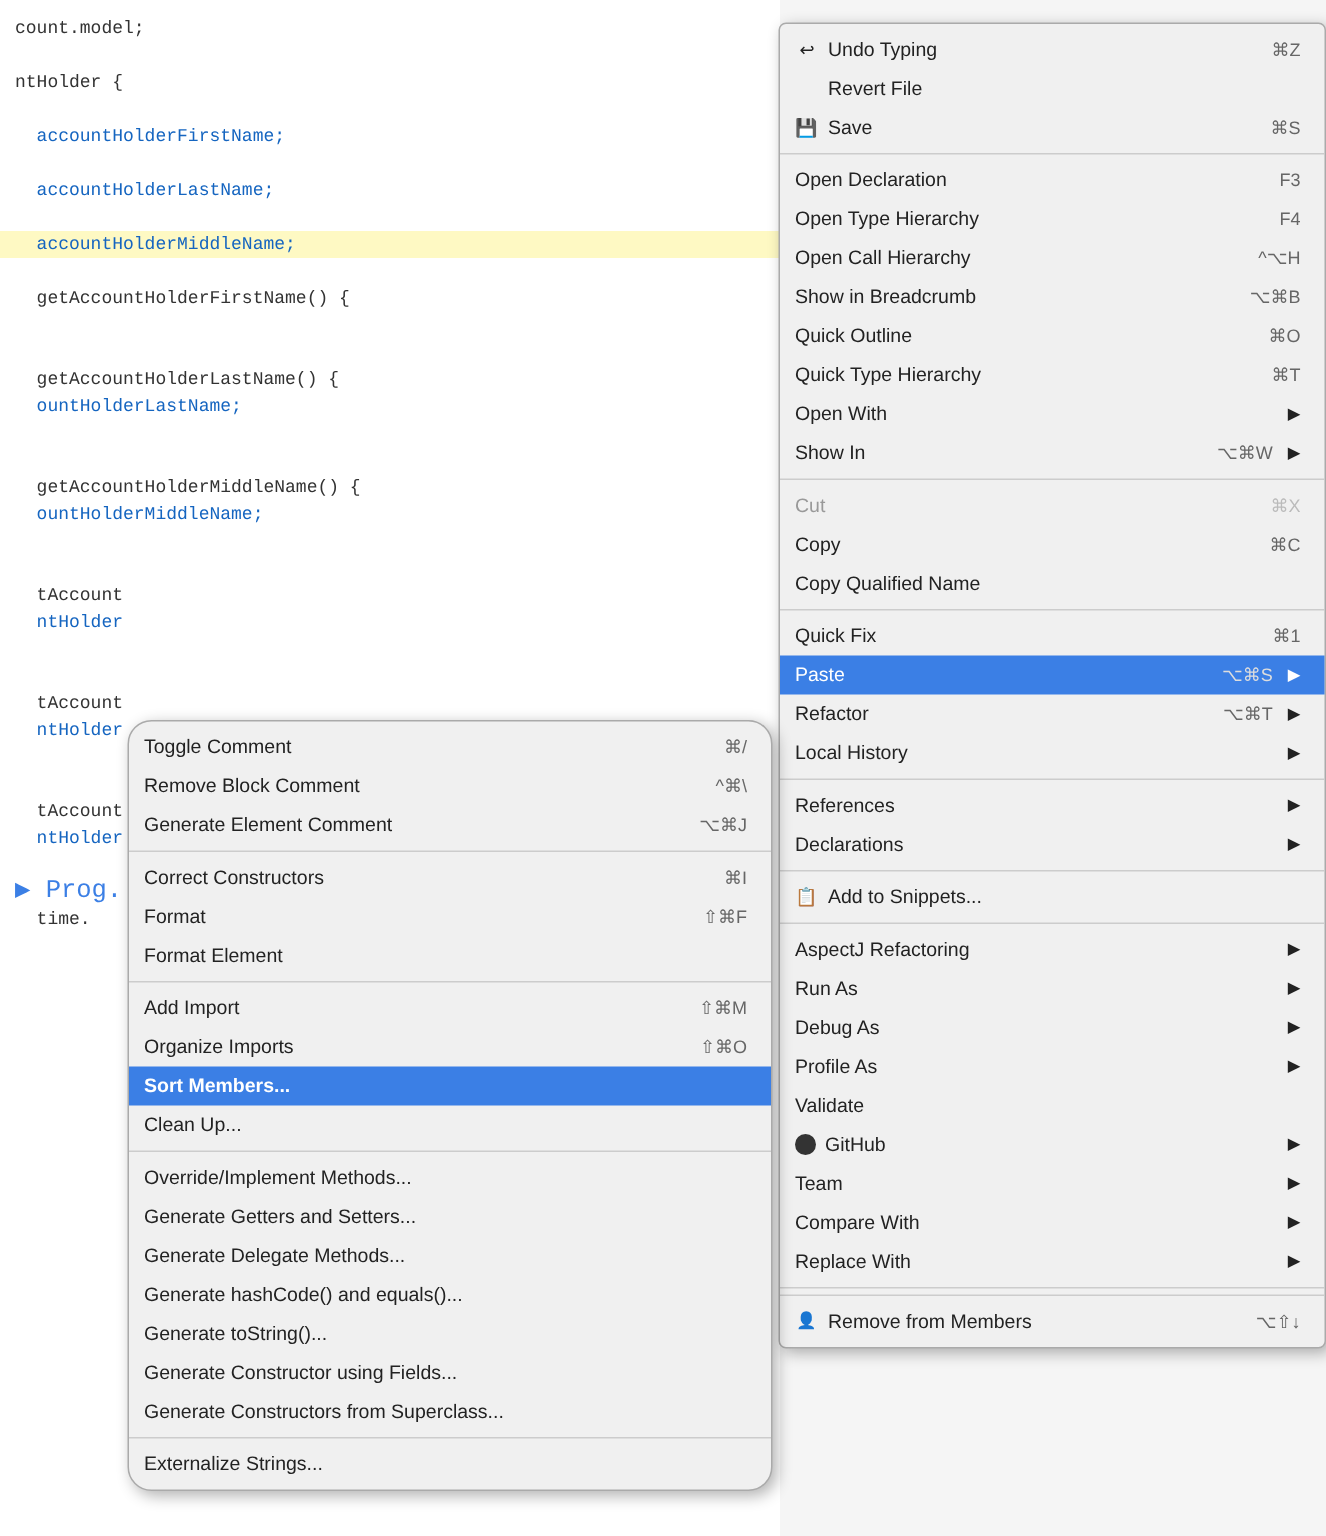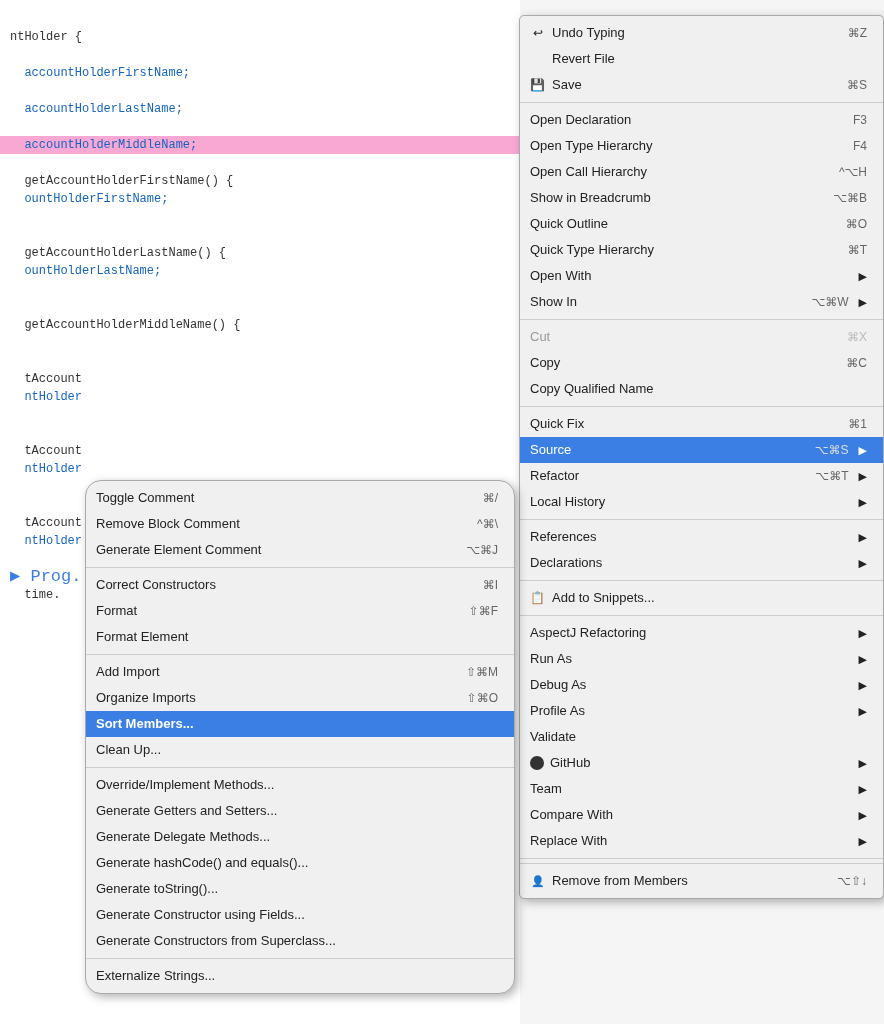--- a/index.html
+++ b/index.html
@@ -27,21 +27,21 @@
       overflow: hidden;
     }
 
     .code-line {
       padding: 0 10px 0 10px;
       white-space: nowrap;
       color: #333;
     }
 
     .code-line.highlighted {
-      background: #f9a8d4;
+      background: #fef9c3;
     }
     .code-blue { color: #1565C0; }
     .code-default { color: #333; }
 
     
     .context-menu-main {
       position: absolute;
       top: 15px;
       left: 519px;
       width: 365px;
@@ -128,38 +128,39 @@
     .menu-item-highlighted {
       background: #3b7fe5 !important;
       color: white !important;
       font-weight: bold;
     }
   </style>
 </head>
 <body>
 
 <div class="code-editor">
+  <div class="code-line"><span class="code-default">count.model;</span></div>
   <div class="code-line">&nbsp;</div>
   <div class="code-line"><span class="code-default">ntHolder {</span></div>
   <div class="code-line">&nbsp;</div>
   <div class="code-line"><span class="code-blue">&nbsp;&nbsp;accountHolderFirstName;</span></div>
   <div class="code-line">&nbsp;</div>
   <div class="code-line"><span class="code-blue">&nbsp;&nbsp;accountHolderLastName;</span></div>
   <div class="code-line">&nbsp;</div>
   <div class="code-line highlighted"><span class="code-blue">&nbsp;&nbsp;accountHolderMiddleName;</span></div>
   <div class="code-line">&nbsp;</div>
   <div class="code-line"><span class="code-default">&nbsp;&nbsp;getAccountHolderFirstName() {</span></div>
-  <div class="code-line"><span class="code-blue">&nbsp;&nbsp;ountHolderFirstName;</span></div>
   <div class="code-line">&nbsp;</div>
   <div class="code-line">&nbsp;</div>
   <div class="code-line"><span class="code-default">&nbsp;&nbsp;getAccountHolderLastName() {</span></div>
   <div class="code-line"><span class="code-blue">&nbsp;&nbsp;ountHolderLastName;</span></div>
   <div class="code-line">&nbsp;</div>
   <div class="code-line">&nbsp;</div>
   <div class="code-line"><span class="code-default">&nbsp;&nbsp;getAccountHolderMiddleName() {</span></div>
+  <div class="code-line"><span class="code-blue">&nbsp;&nbsp;ountHolderMiddleName;</span></div>
   <div class="code-line">&nbsp;</div>
   <div class="code-line">&nbsp;</div>
   <div class="code-line"><span class="code-default">&nbsp;&nbsp;tAccount</span></div>
   <div class="code-line"><span class="code-blue">&nbsp;&nbsp;ntHolder</span></div>
   <div class="code-line">&nbsp;</div>
   <div class="code-line">&nbsp;</div>
   <div class="code-line"><span class="code-default">&nbsp;&nbsp;tAccount</span></div>
   <div class="code-line"><span class="code-blue">&nbsp;&nbsp;ntHolder</span></div>
   <div class="code-line">&nbsp;</div>
   <div class="code-line">&nbsp;</div>
@@ -285,21 +286,21 @@
 
   <div class="menu-item">
     <span class="label-left">
       <span>Quick Fix</span>
     </span>
     <span class="shortcut">⌘1</span>
   </div>
 
   <div class="menu-item active">
     <span class="label-left">
-      <span>Source</span>
+      <span>Paste</span>
     </span>
     <span style="display:flex;align-items:center;gap:4px;">
       <span class="shortcut">⌥⌘S</span>
       <span class="arrow">▶</span>
     </span>
   </div>
 
   <div class="menu-item">
     <span class="label-left">
       <span>Refactor</span>

